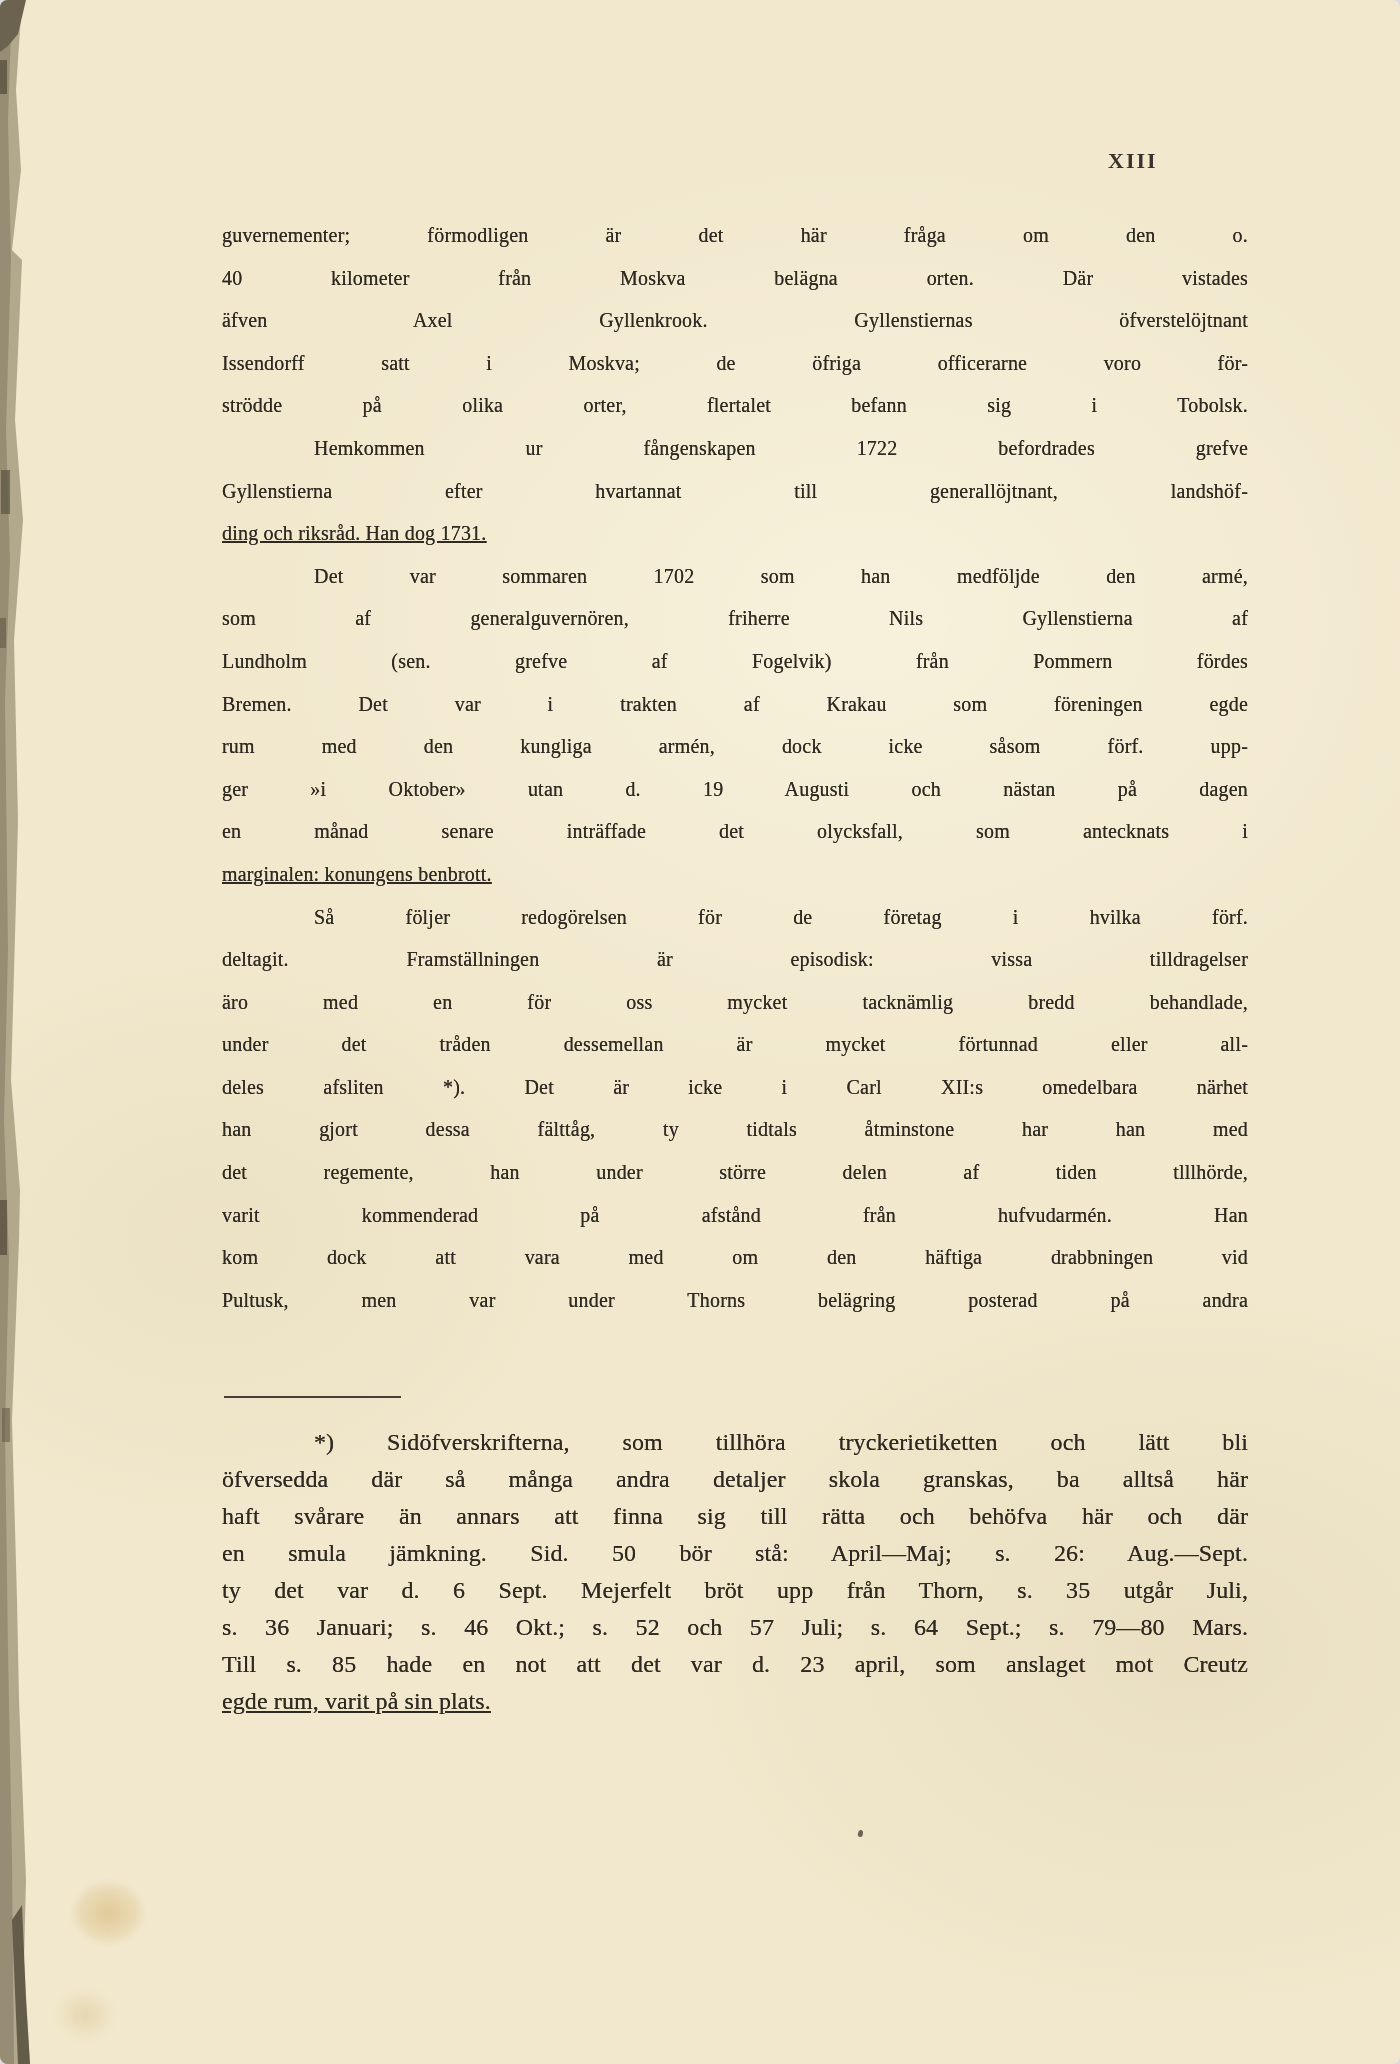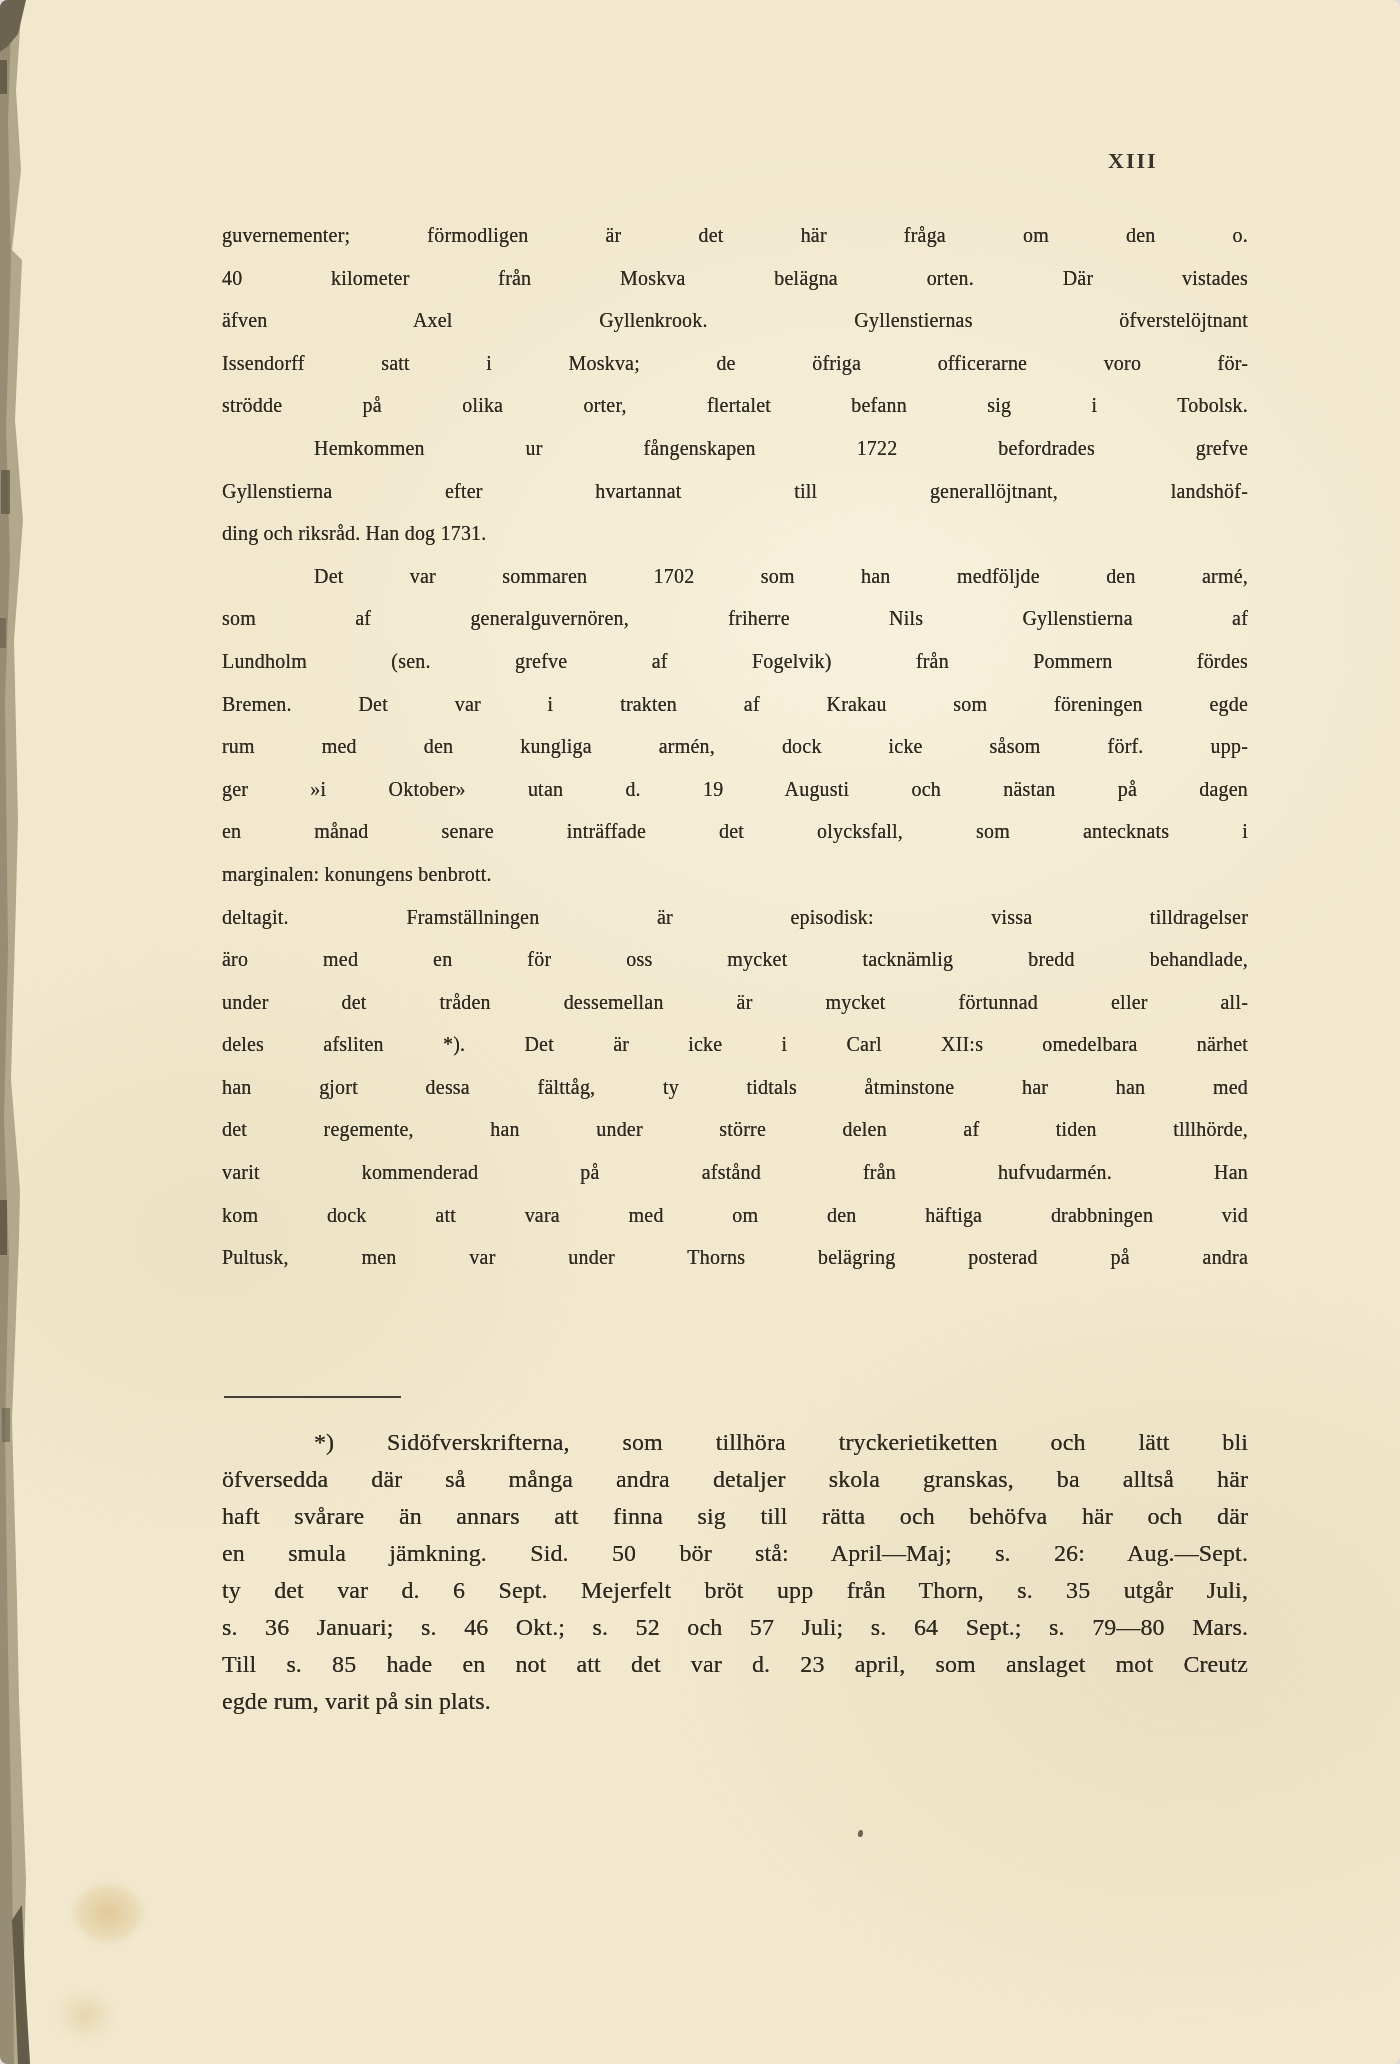--- a/index.html
+++ b/index.html
@@ -38,21 +38,21 @@
     position:absolute;left:222px;top:1424px;width:1026px;
     font-size:24px;line-height:37px;
     letter-spacing:0.1px;
     text-shadow:0 0 0.5px rgba(42,37,27,0.85);
   }
   .line{
     text-align:justify;
     text-align-last:justify;
     white-space:normal;
   }
-  .line.short{text-align-last:left;}
+  .line.short{text-align-last:left;text-decoration:underline;}
   .line.indent{text-indent:92px;}
   .footnote-separator{
     position:absolute;left:224px;top:1396px;width:177px;height:2px;
     background:#453f33;
     box-shadow:0 2px 0 -1px rgba(69,63,51,0.45);
   }
   .stain1{
     position:absolute;left:72px;top:1882px;width:72px;height:62px;
     background:radial-gradient(ellipse at center, rgba(205,160,80,0.42), rgba(205,160,80,0.18) 55%, rgba(205,160,80,0) 75%);
     border-radius:50%;filter:blur(2px);
@@ -98,20 +98,21 @@
       <div class="line">Gyllenstierna efter hvartannat till generallöjtnant, landshöf-</div>
       <div class="line short">ding och riksråd. Han dog 1731.</div>
       <div class="line indent">Det var sommaren 1702 som han medföljde den armé,</div>
       <div class="line">som af generalguvernören, friherre Nils Gyllenstierna af</div>
       <div class="line">Lundholm (sen. grefve af Fogelvik) från Pommern fördes</div>
       <div class="line">Bremen. Det var i trakten af Krakau som föreningen egde</div>
       <div class="line">rum med den kungliga armén, dock icke såsom förf. upp-</div>
       <div class="line">ger »i Oktober» utan d. 19 Augusti och nästan på dagen</div>
       <div class="line">en månad senare inträffade det olycksfall, som antecknats i</div>
       <div class="line short">marginalen: konungens benbrott.</div>
+      <div class="line indent">Så följer redogörelsen för de företag i hvilka förf.</div>
       <div class="line">deltagit. Framställningen är episodisk: vissa tilldragelser</div>
       <div class="line">äro med en för oss mycket tacknämlig bredd behandlade,</div>
       <div class="line">under det tråden dessemellan är mycket förtunnad eller all-</div>
       <div class="line">deles afsliten *). Det är icke i Carl XII:s omedelbara närhet</div>
       <div class="line">han gjort dessa fälttåg, ty tidtals åtminstone har han med</div>
       <div class="line">det regemente, han under större delen af tiden tlllhörde,</div>
       <div class="line">varit kommenderad på afstånd från hufvudarmén. Han</div>
       <div class="line">kom dock att vara med om den häftiga drabbningen vid</div>
       <div class="line">Pultusk, men var under Thorns belägring posterad på andra</div>
     </div>

